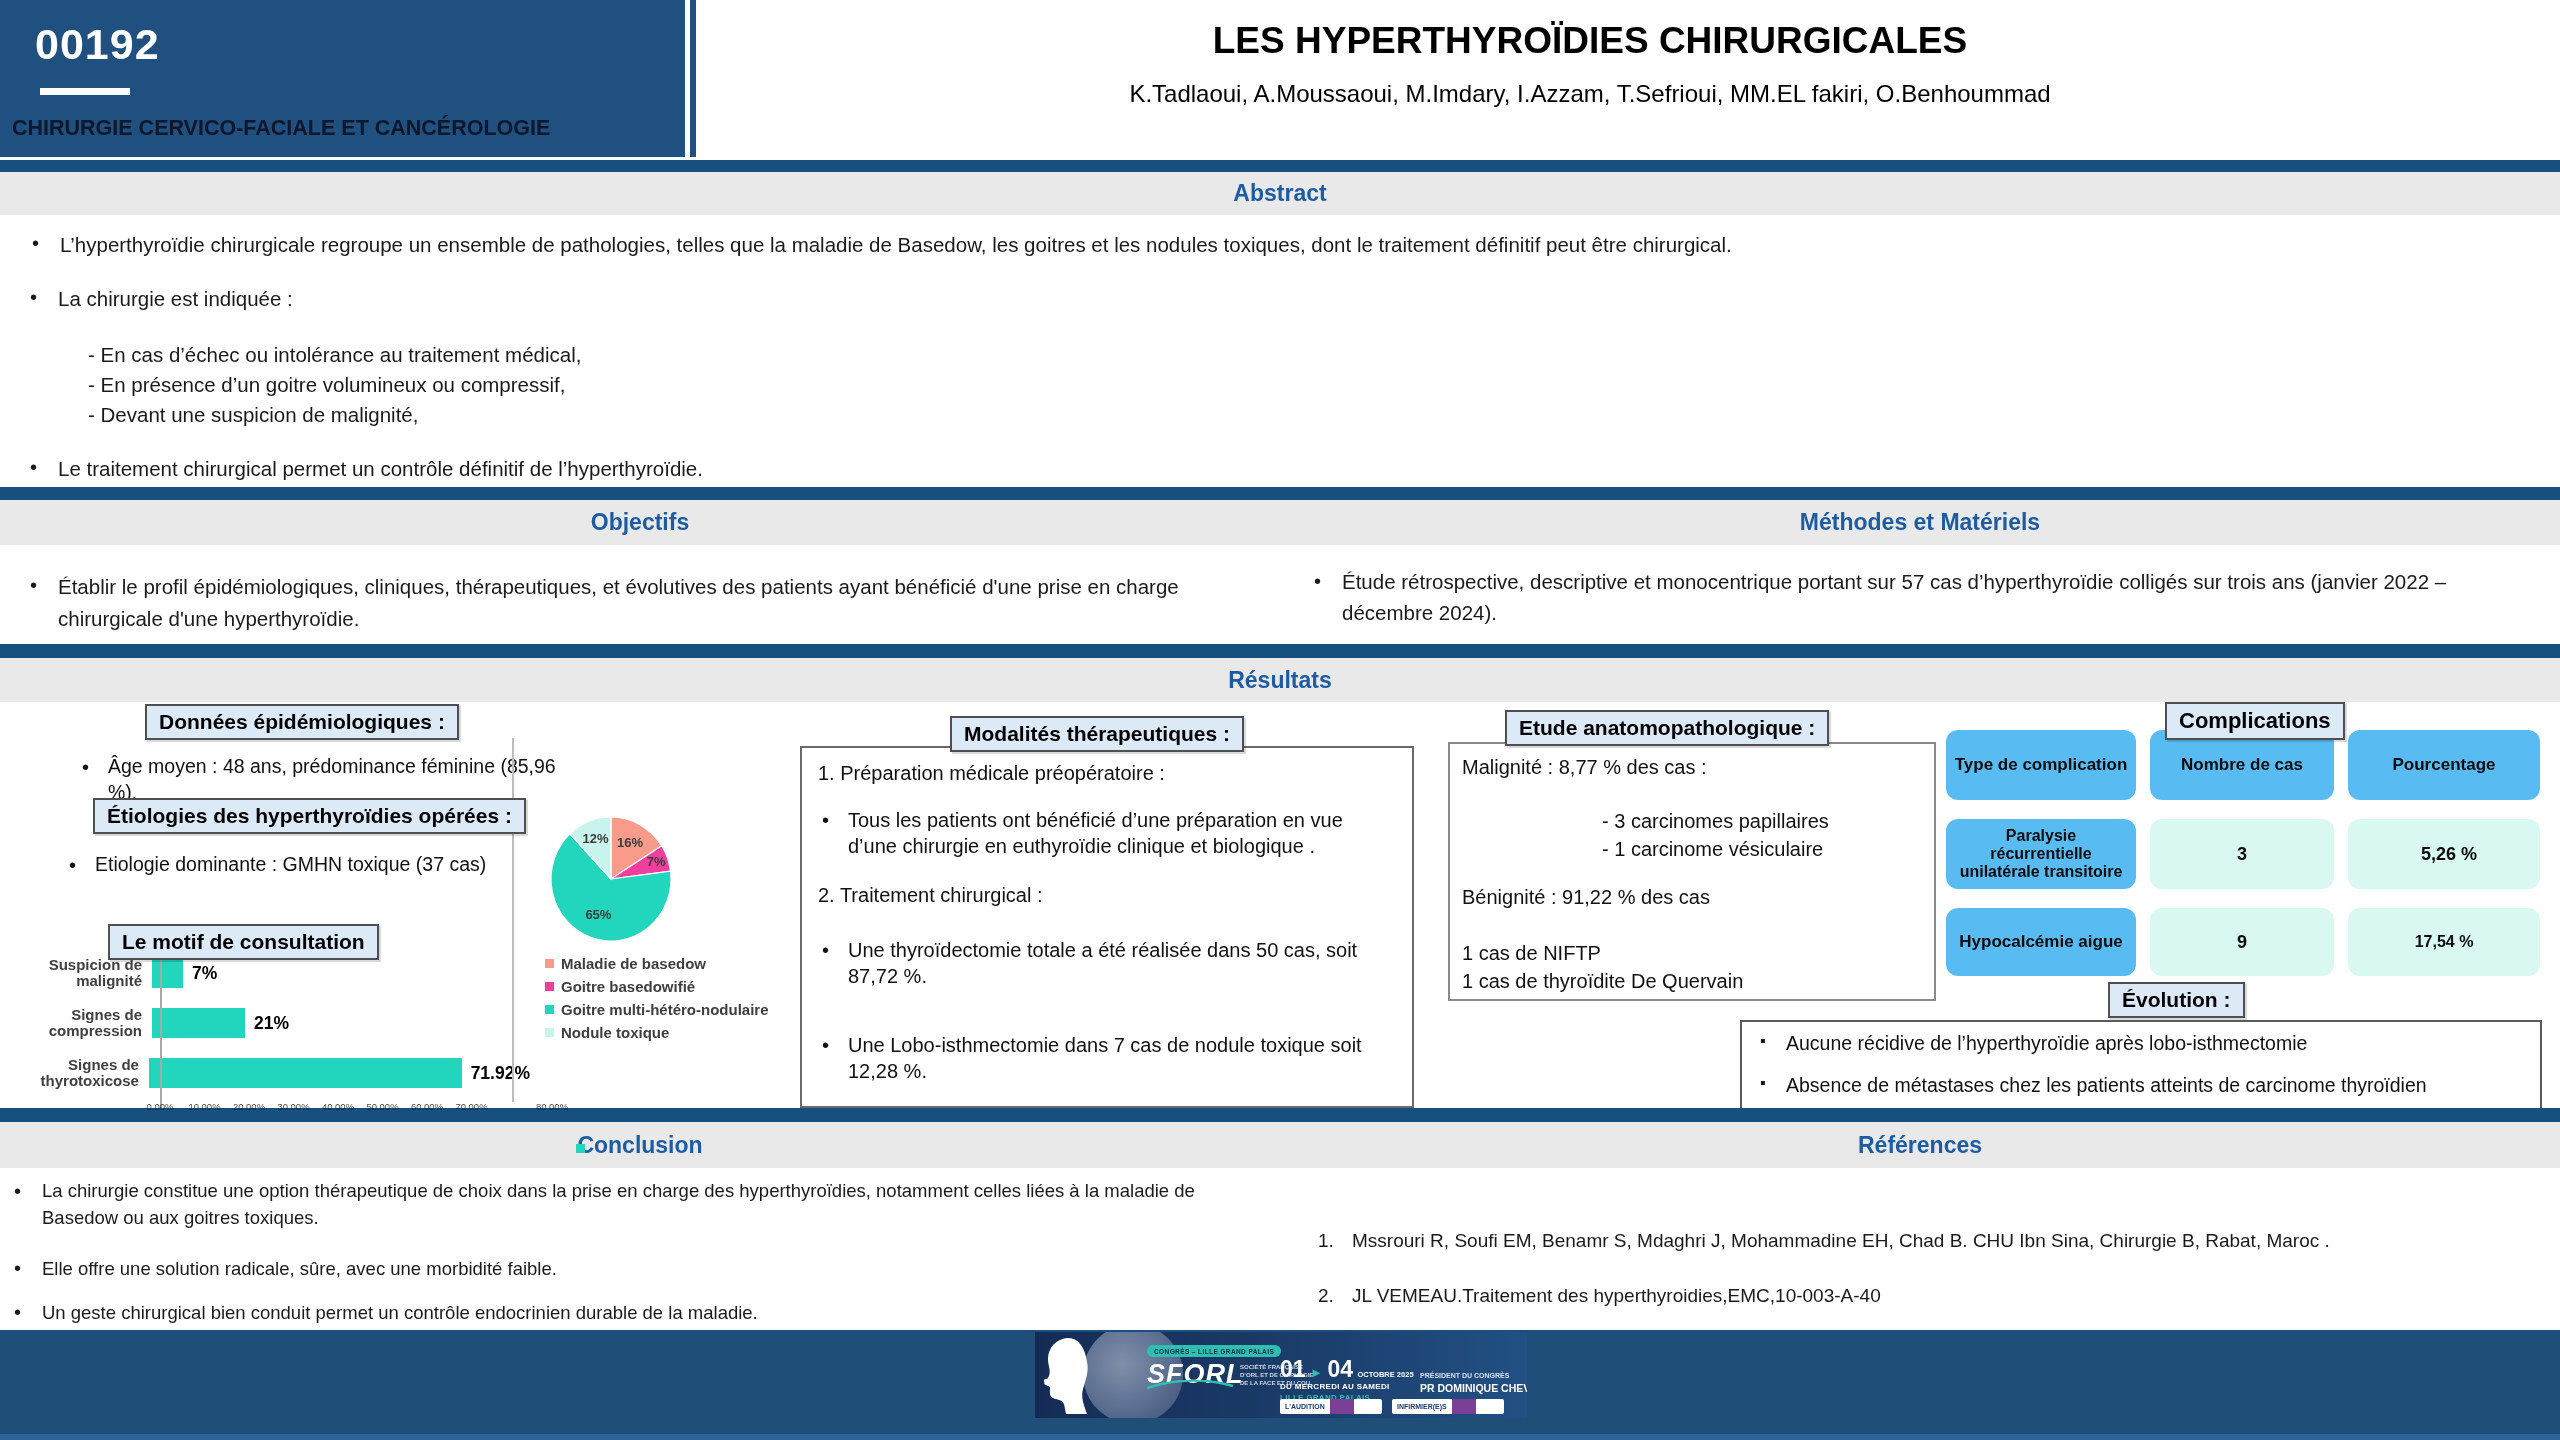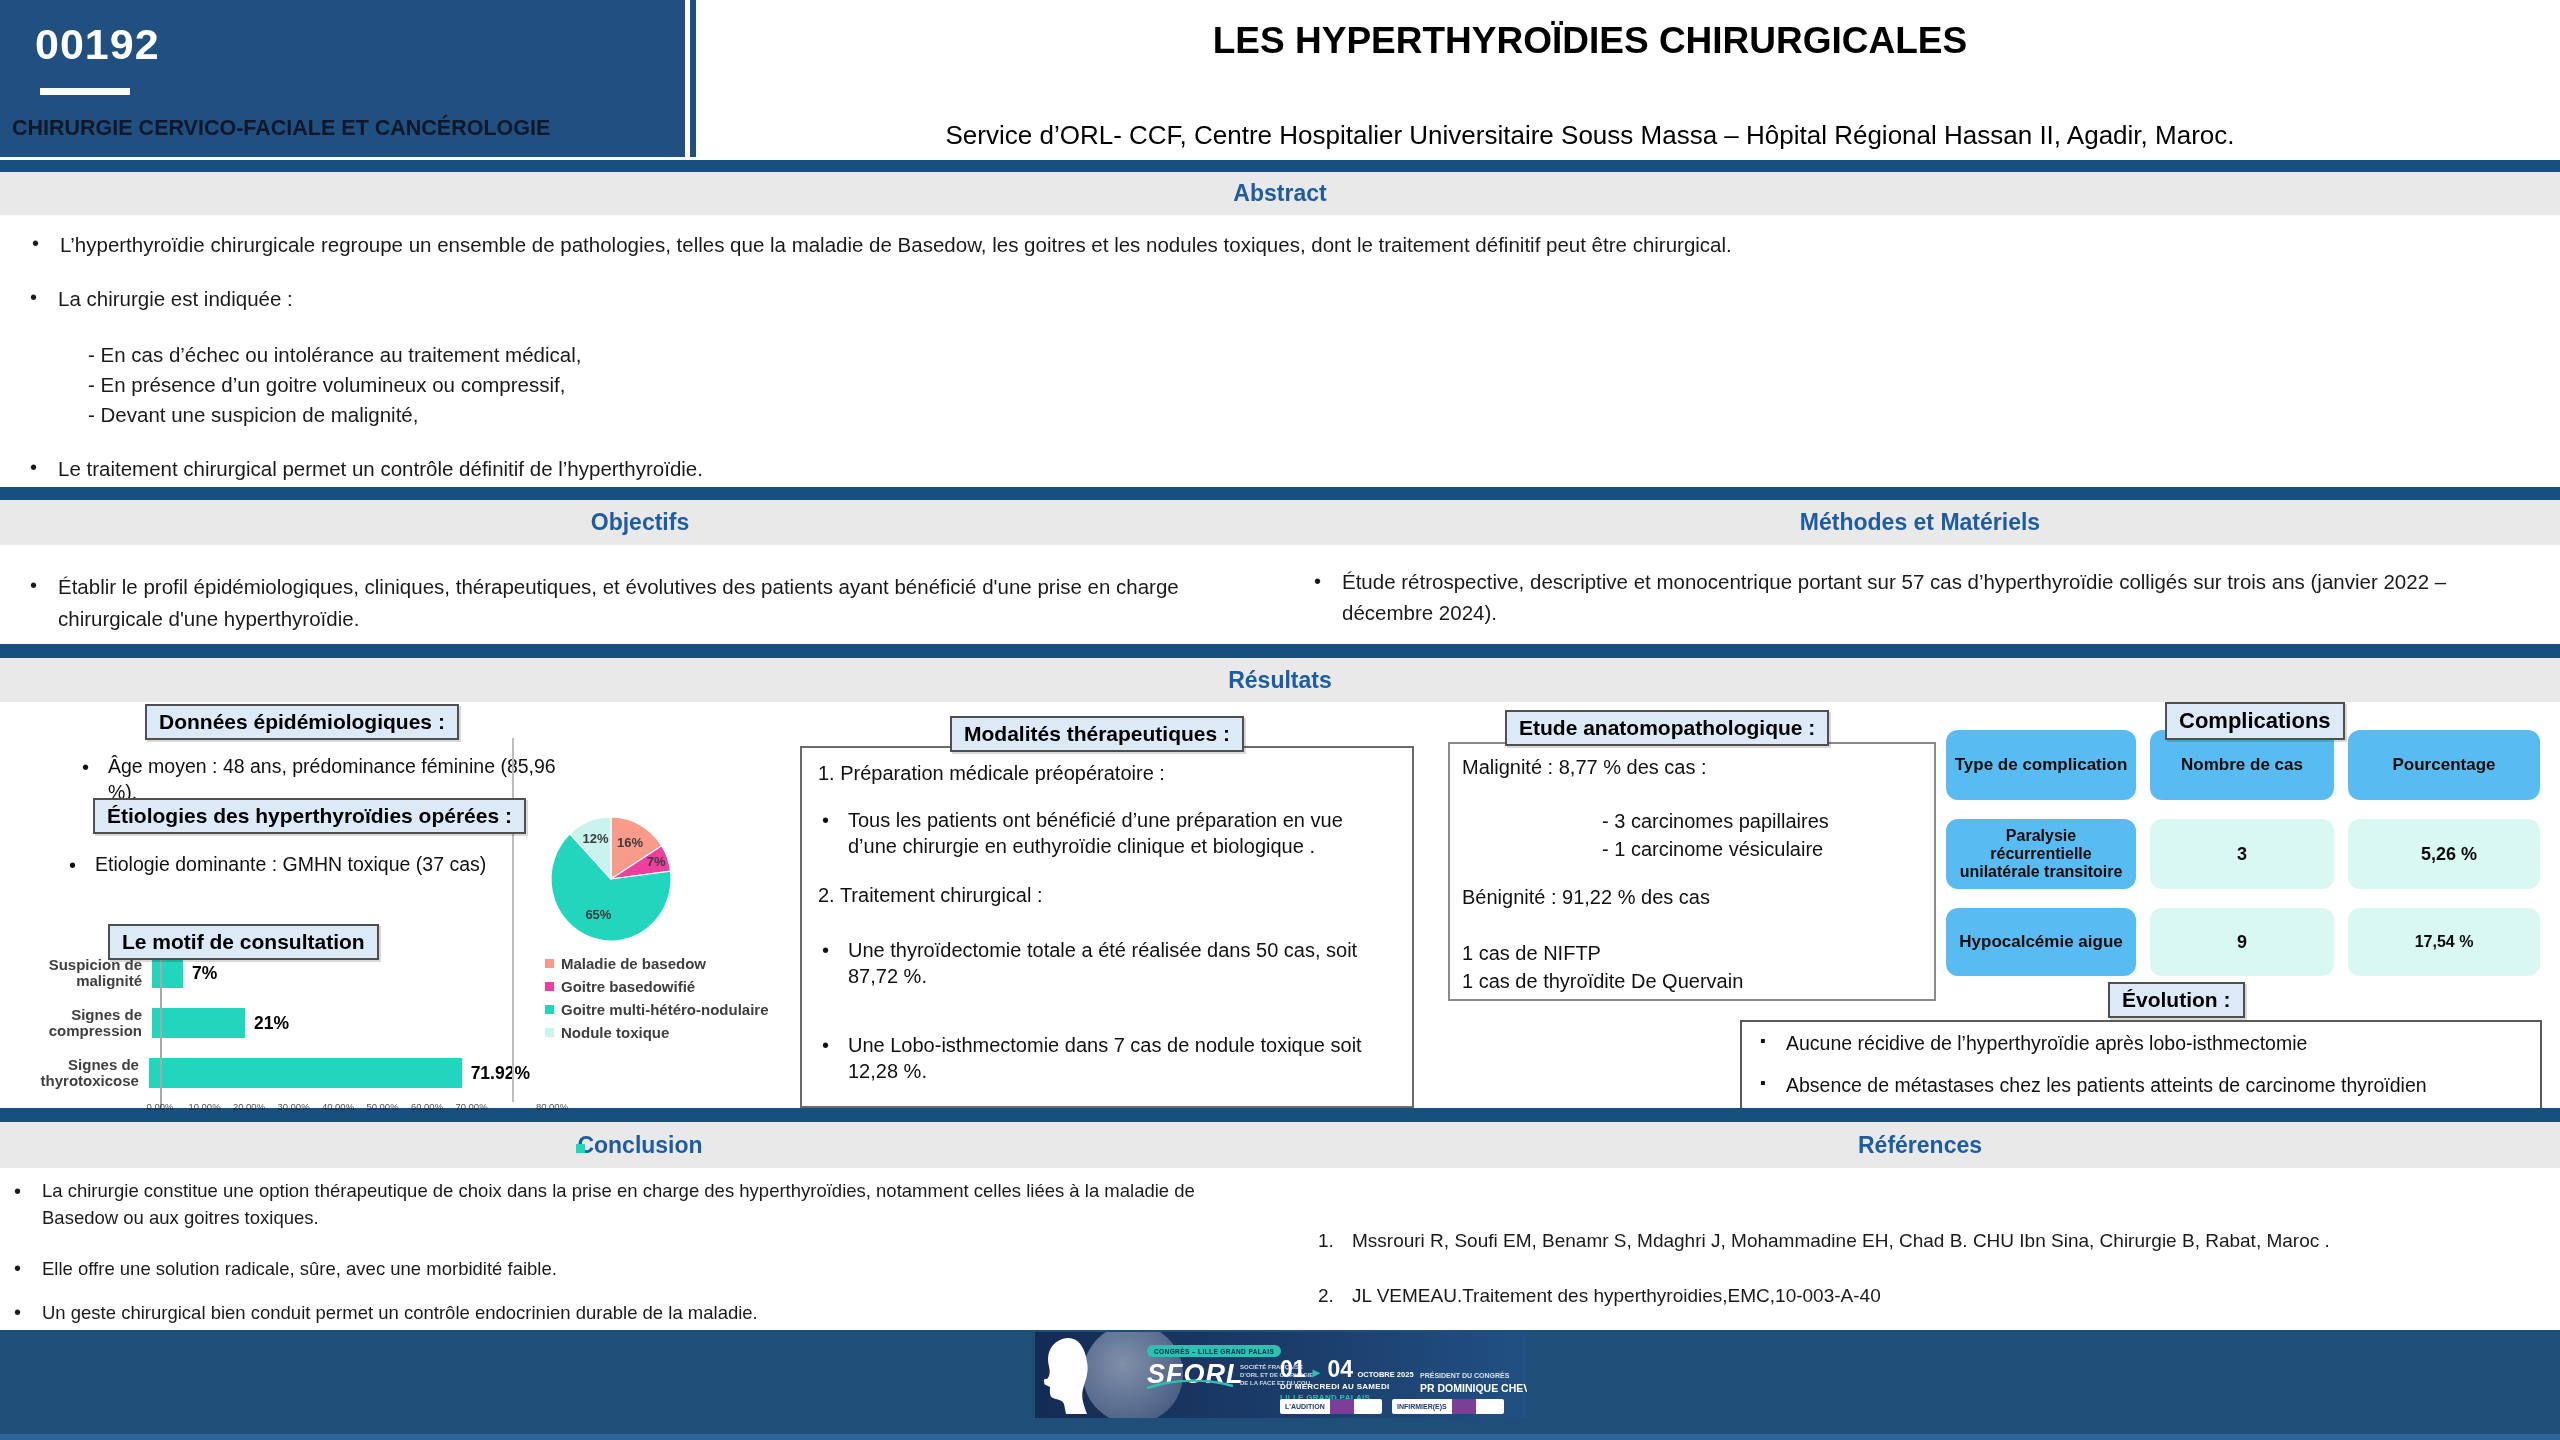--- a/index.html
+++ b/index.html
@@ -84,21 +84,21 @@
 
 <div class="poster">
 
   <div class="abs leftbox"></div>
   <div class="abs leftaccent"></div>
   <div class="abs code">00192</div>
   <div class="abs codebar"></div>
   <div class="abs dept">CHIRURGIE CERVICO-FACIALE ET CANCÉROLOGIE</div>
   <div class="abs titlezone">
     <div class="abs ptitle">LES HYPERTHYROÏDIES CHIRURGICALES</div>
-    <div class="abs paffil">Service d’ORL- CCF, Centre Hospitalier Universitaire Souss Massa – Hôpital Régional Hassan II, Agadir, Maroc.</div>
+    <div class="abs pauthors">K.Tadlaoui, A.Moussaoui, M.Imdary, I.Azzam, T.Sefrioui, MM.EL fakiri, O.Benhoummad</div>
   </div>
 
   <div class="abs band" style="top:160px;height:12px;"></div>
 
   <div class="abs graybar" style="top:172px;height:43px;">
     <span>Abstract</span>
   </div>
   <div class="abs" style="top:215px;left:0;width:2560px;height:272px;">
     <div class="bt dot" style="left:60px;top:18px;width:2440px;">L’hyperthyroïdie chirurgicale regroupe un ensemble de pathologies, telles que la maladie de Basedow, les goitres et les nodules toxiques, dont le traitement définitif peut être chirurgical.</div>
     <div class="bt dot" style="left:58px;top:72px;width:2400px;">La chirurgie est indiquée :</div>

